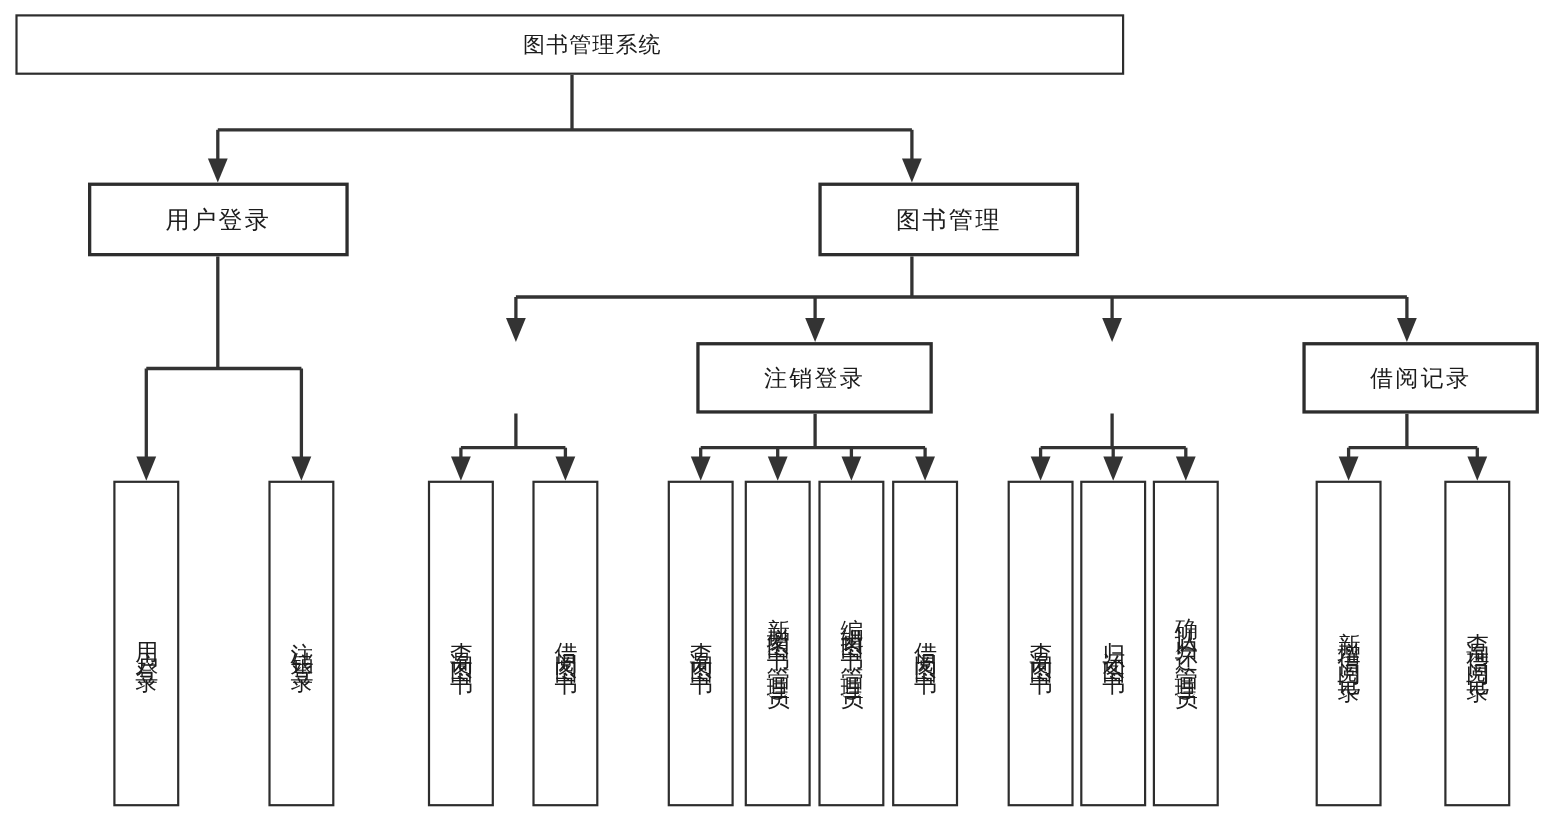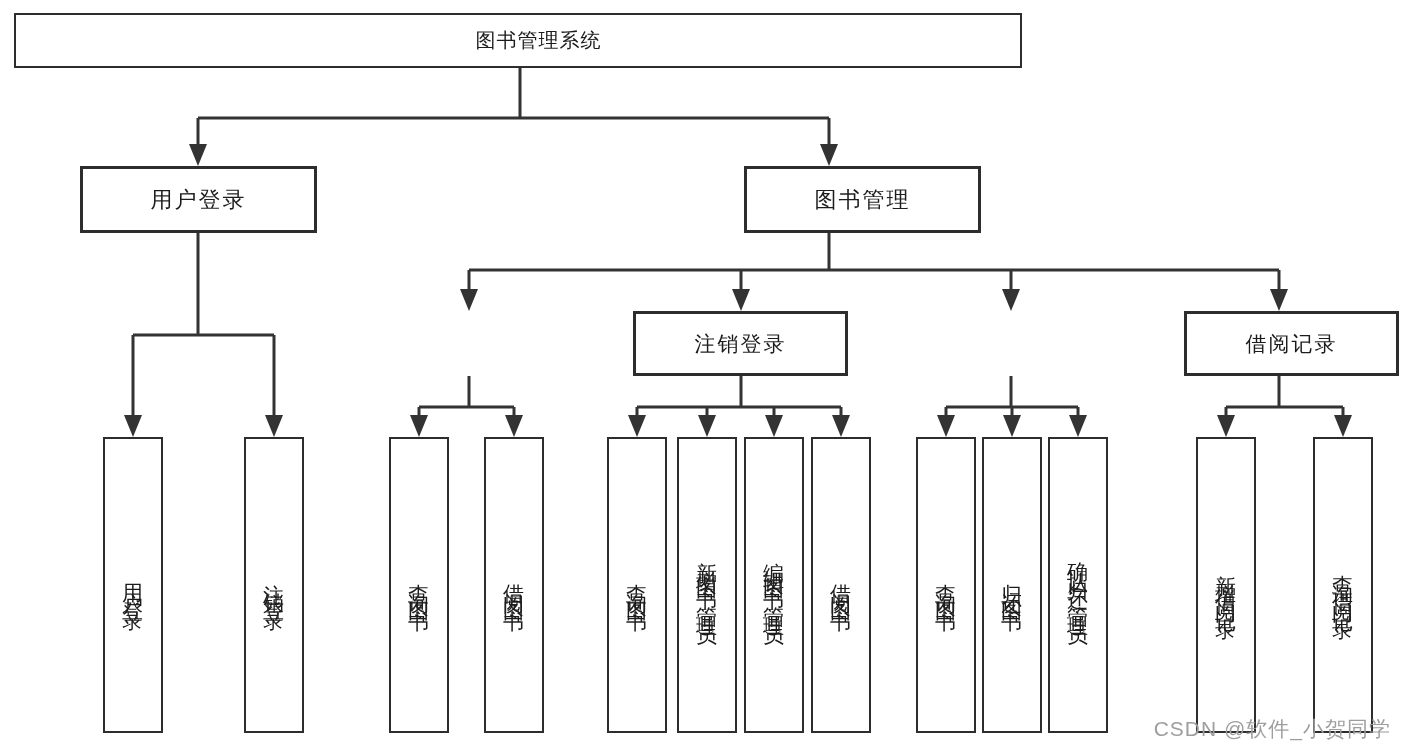--- a/index.html
+++ b/index.html
@@ -212,15 +212,14 @@
     <span>确认归还（管理员）</span>
   </div>
 
   <div class="box leaf" style="left:1196px;">
     <span>新增借阅记录</span>
   </div>
   <div class="box leaf" style="left:1313px;">
     <span>查询借阅记录</span>
   </div>
 
-  <div class="watermark">CSDN @软件_小贺同学</div>
 
 </div>
 
 </body></html>

